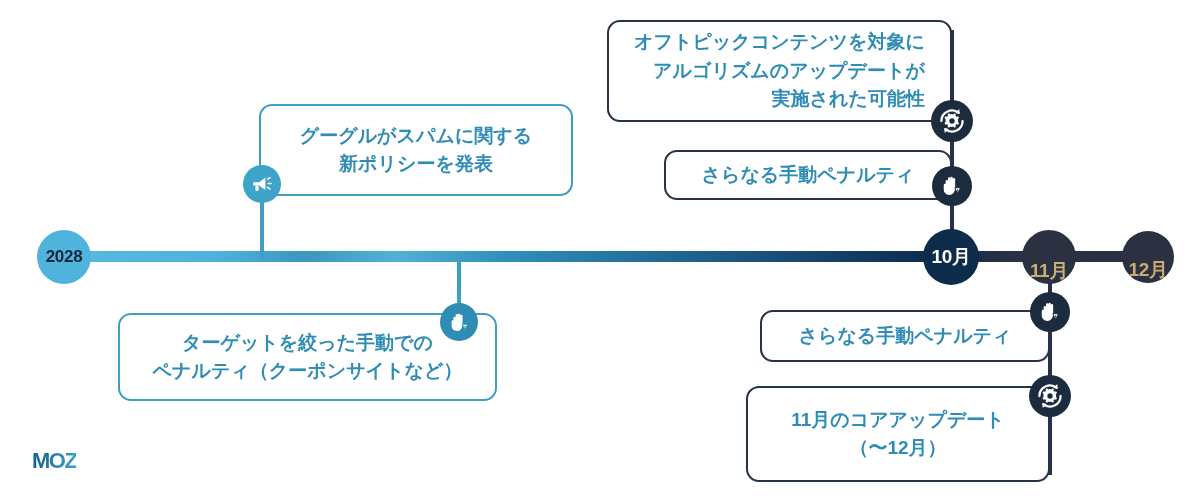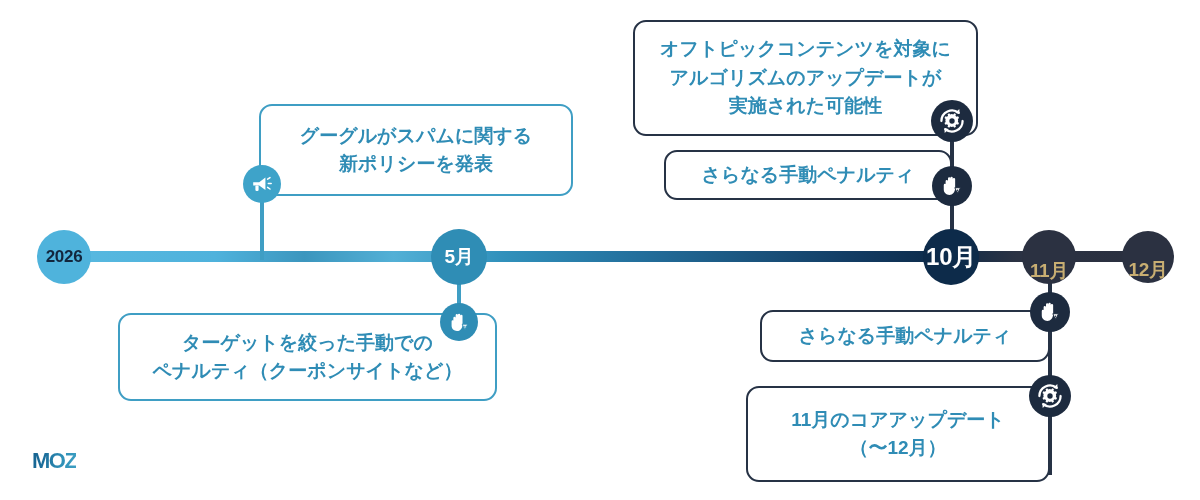--- a/index.html
+++ b/index.html
@@ -123,29 +123,26 @@
     <line x1="10" y1="230" x2="10" y2="0" stroke="#263245" stroke-width="4"></line>
   </svg>
 
   <svg class="vline" style="left:1040px; top:250px; width:20px; height:225px;">
     <line x1="10" y1="0" x2="10" y2="225" stroke="#263245" stroke-width="4"></line>
   </svg>
 
   <div class="spine"></div>
 
   <div class="node" style="left:37px; top:230px; width:54px; height:54px; background:#4fb3dc; color:#12263d; font-size:17px;">
-    <span>2026</span>
-  </div>
-
-
-  <div class="node" style="left:431px; top:229px; width:56px; height:56px; background:#2f8db5; color:#ffffff; font-size:19px;">
-    <span>5月</span>
-  </div>
-
-  <div class="node" style="left:923px; top:229px; width:56px; height:56px; background:#0d2b4a; color:#ffffff; font-size:24px;">
+    <span>2028</span>
+  </div>
+
+
+
+  <div class="node" style="left:923px; top:229px; width:56px; height:56px; background:#0d2b4a; color:#ffffff; font-size:19px;">
     <span>10月</span>
   </div>
 
   <div class="node" style="left:1022px; top:230px; width:54px; height:54px; background:#2b3141; color:#c8ae72; font-size:19px;align-items:flex-end;">
     <span>11月</span>
   </div>
 
   <div class="node" style="left:1122px; top:231px; width:52px; height:52px; background:#2b3141; color:#c8ae72; font-size:19px;align-items:flex-end;">
     <span>12月</span>
   </div>
@@ -153,21 +150,21 @@
   <div class="callout light" style="left:259px; top:104px; width:314px; height:92px;">
     <span class="txt">グーグルがスパムに関する
 新ポリシーを発表</span>
   </div>
 
   <div class="callout light" style="left:118px; top:313px; width:379px; height:88px;">
     <span class="txt">ターゲットを絞った手動での
 ペナルティ（クーポンサイトなど）</span>
   </div>
 
-  <div class="callout dark" style="left:633px; top:20px; width:345px; height:116px;">
+  <div class="callout dark" style="left:607px; top:20px; width:345px; height:102px;text-align:right;">
     <span class="txt">オフトピックコンテンツを対象に
 アルゴリズムのアップデートが
 実施された可能性</span>
   </div>
 
   <div class="callout dark" style="left:664px; top:150px; width:288px; height:50px;">
     <span class="txt">さらなる手動ペナルティ</span>
   </div>
 
   <div class="callout dark" style="left:760px; top:310px; width:290px; height:52px;">

